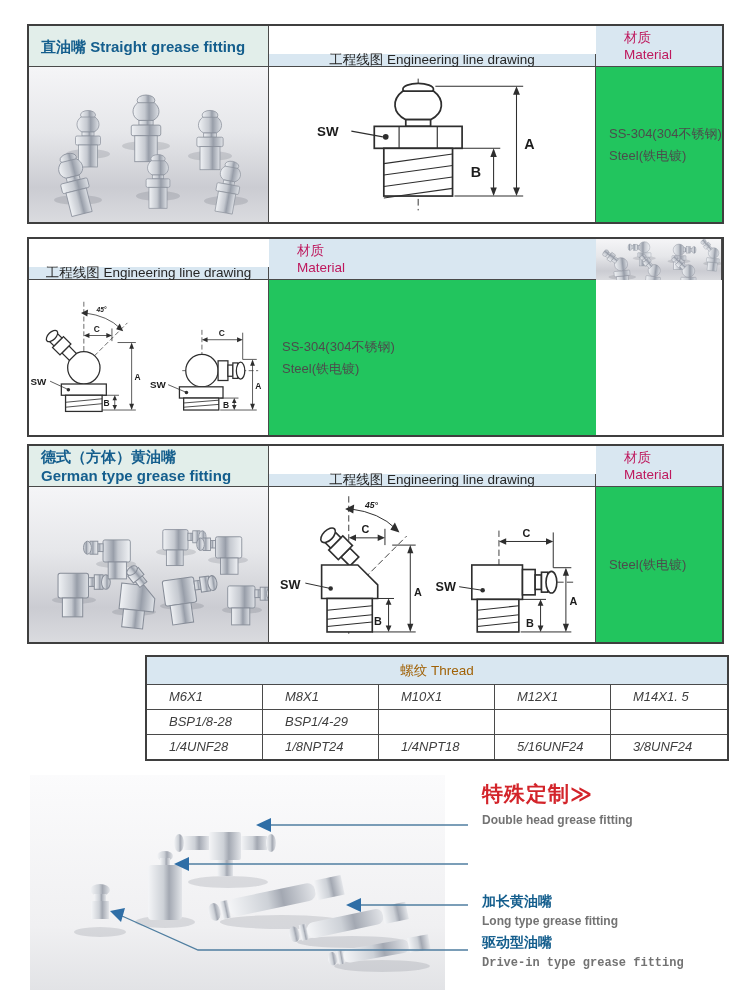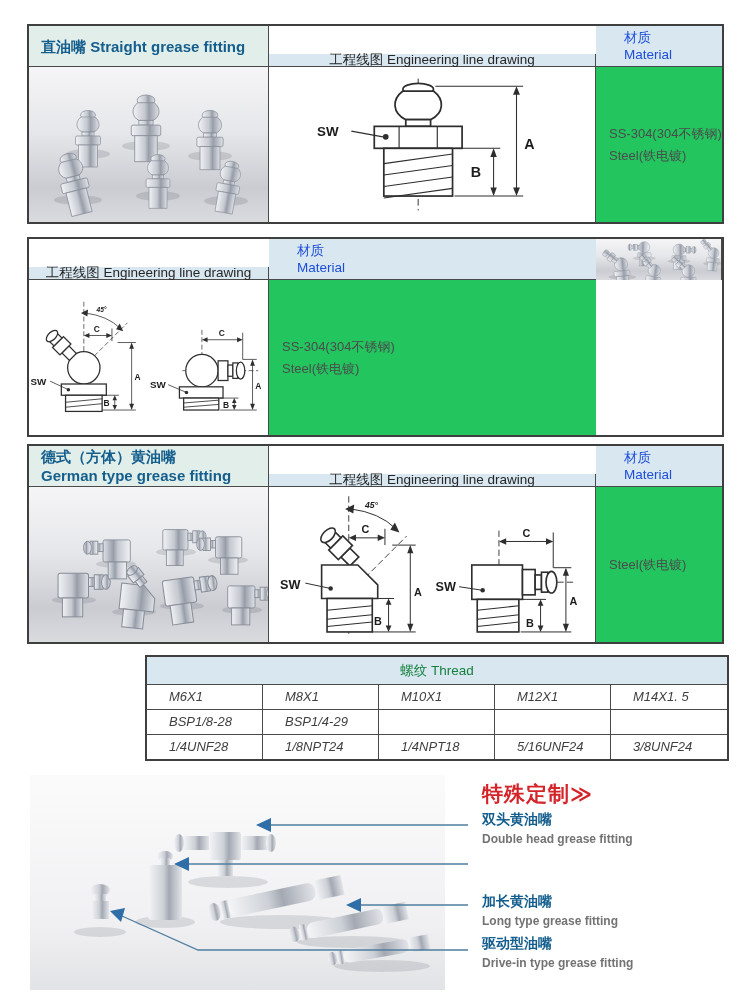--- a/index.html
+++ b/index.html
@@ -11,21 +11,21 @@
           display:grid;grid-template-columns:240px 327px 126px;grid-template-rows:41px 155px;}
   .cell{border-right:1px solid #4a4a4a;border-bottom:1px solid #4a4a4a;box-sizing:border-box;}
   .cell.last-col{border-right:none;}
   .cell.last-row{border-bottom:none;}
   .hd-left{background:#e2eeea;display:flex;flex-direction:column;justify-content:center;
            padding-left:12px;}
   .hd-left .t1,.hd-left .t2{color:#145e8d;font-weight:bold;font-size:15px;line-height:19px;}
   .hd-mid{background:#d9e7f1;display:flex;align-items:center;justify-content:center;
           font-size:13.5px;color:#262626;margin-top:28px;}
   .hd-right{background:#d9e7f1;display:flex;flex-direction:column;justify-content:center;
-            padding-left:28px;font-size:13.5px;color:#1d4ed8;line-height:17px;}
+            padding-left:28px;font-size:13.5px;color:#be185d;line-height:17px;}
   .photo-cell{background:linear-gradient(180deg,#f5f5f7 0%,#e6e7ea 42%,#cbccd2 78%,#dadbdf 100%);
               display:flex;align-items:center;justify-content:center;overflow:hidden;}
   .draw-cell{background:#fff;display:flex;align-items:center;justify-content:center;}
   .mat-cell{background:#22c55e;display:flex;flex-direction:column;justify-content:center;
             padding-left:13px;font-size:13px;color:#4c4c4c;line-height:22px;}
 
   
   .eng{display:block;}
   .eng .lnf{fill:#fff;stroke:#2e2e2e;stroke-width:1.8;}
   .eng .thn{fill:none;stroke:#2e2e2e;stroke-width:1.2;}
@@ -39,21 +39,21 @@
   .eng .dot{fill:#2e2e2e;}
 
   
   .photo-svg .mt *{stroke:#878d98;stroke-width:.7;}
   .photo-svg .shd{fill:rgba(70,76,88,.17);stroke:none;}
 
   
   .thread-table{position:absolute;left:145px;top:655px;width:580px;border:2px solid #3f3f3f;
                 background:#fff;}
   .tt-head{background:#d9e7f1;border-bottom:1px solid #4a4a4a;height:27px;line-height:27px;
-           text-align:center;font-size:13.5px;color:#15803d;}
+           text-align:center;font-size:13.5px;color:#a16207;}
   .tt-row{display:grid;grid-template-columns:repeat(5,1fr);border-bottom:1px solid #4a4a4a;}
   .tt-row:last-child{border-bottom:none;}
   .tt-cell{border-right:1px solid #4a4a4a;height:24px;line-height:24px;font-size:13px;
            color:#3f3f3f;padding-left:22px;box-sizing:border-box;font-style:italic;}
   .tt-cell:last-child{border-right:none;}
 
   
   .custom{position:absolute;left:30px;top:770px;width:715px;height:228px;}
   .custom-scene{position:absolute;left:0;top:0;}
   .custom-heading{position:absolute;left:452px;top:10px;color:#d3242a;font-size:21px;
@@ -498,24 +498,23 @@
       <polygon points="316,135 331,128 331,142"></polygon>
       <polygon points="80,141 95,138 91,152"></polygon>
     </g>
   </svg>
 
   <div class="custom-heading">
     <span>特殊定制</span><span>≫</span>
   </div>
 
   <div class="custom-item" style="top:40px;">
-    <div class="zh">双头黄油嘴</div>
     <div class="en">Double head grease fitting</div>
   </div>
   <div class="custom-item" style="top:122px;">
     <div class="zh">加长黄油嘴</div>
     <div class="en">Long type grease fitting</div>
   </div>
-  <div class="custom-item" style="top:164px;">
+  <div class="custom-item" style="top:164px;font-family:Liberation Mono, monospace;">
     <div class="zh">驱动型油嘴</div>
     <div class="en">Drive-in type grease fitting</div>
   </div>
 </div>
 
 </body></html>

